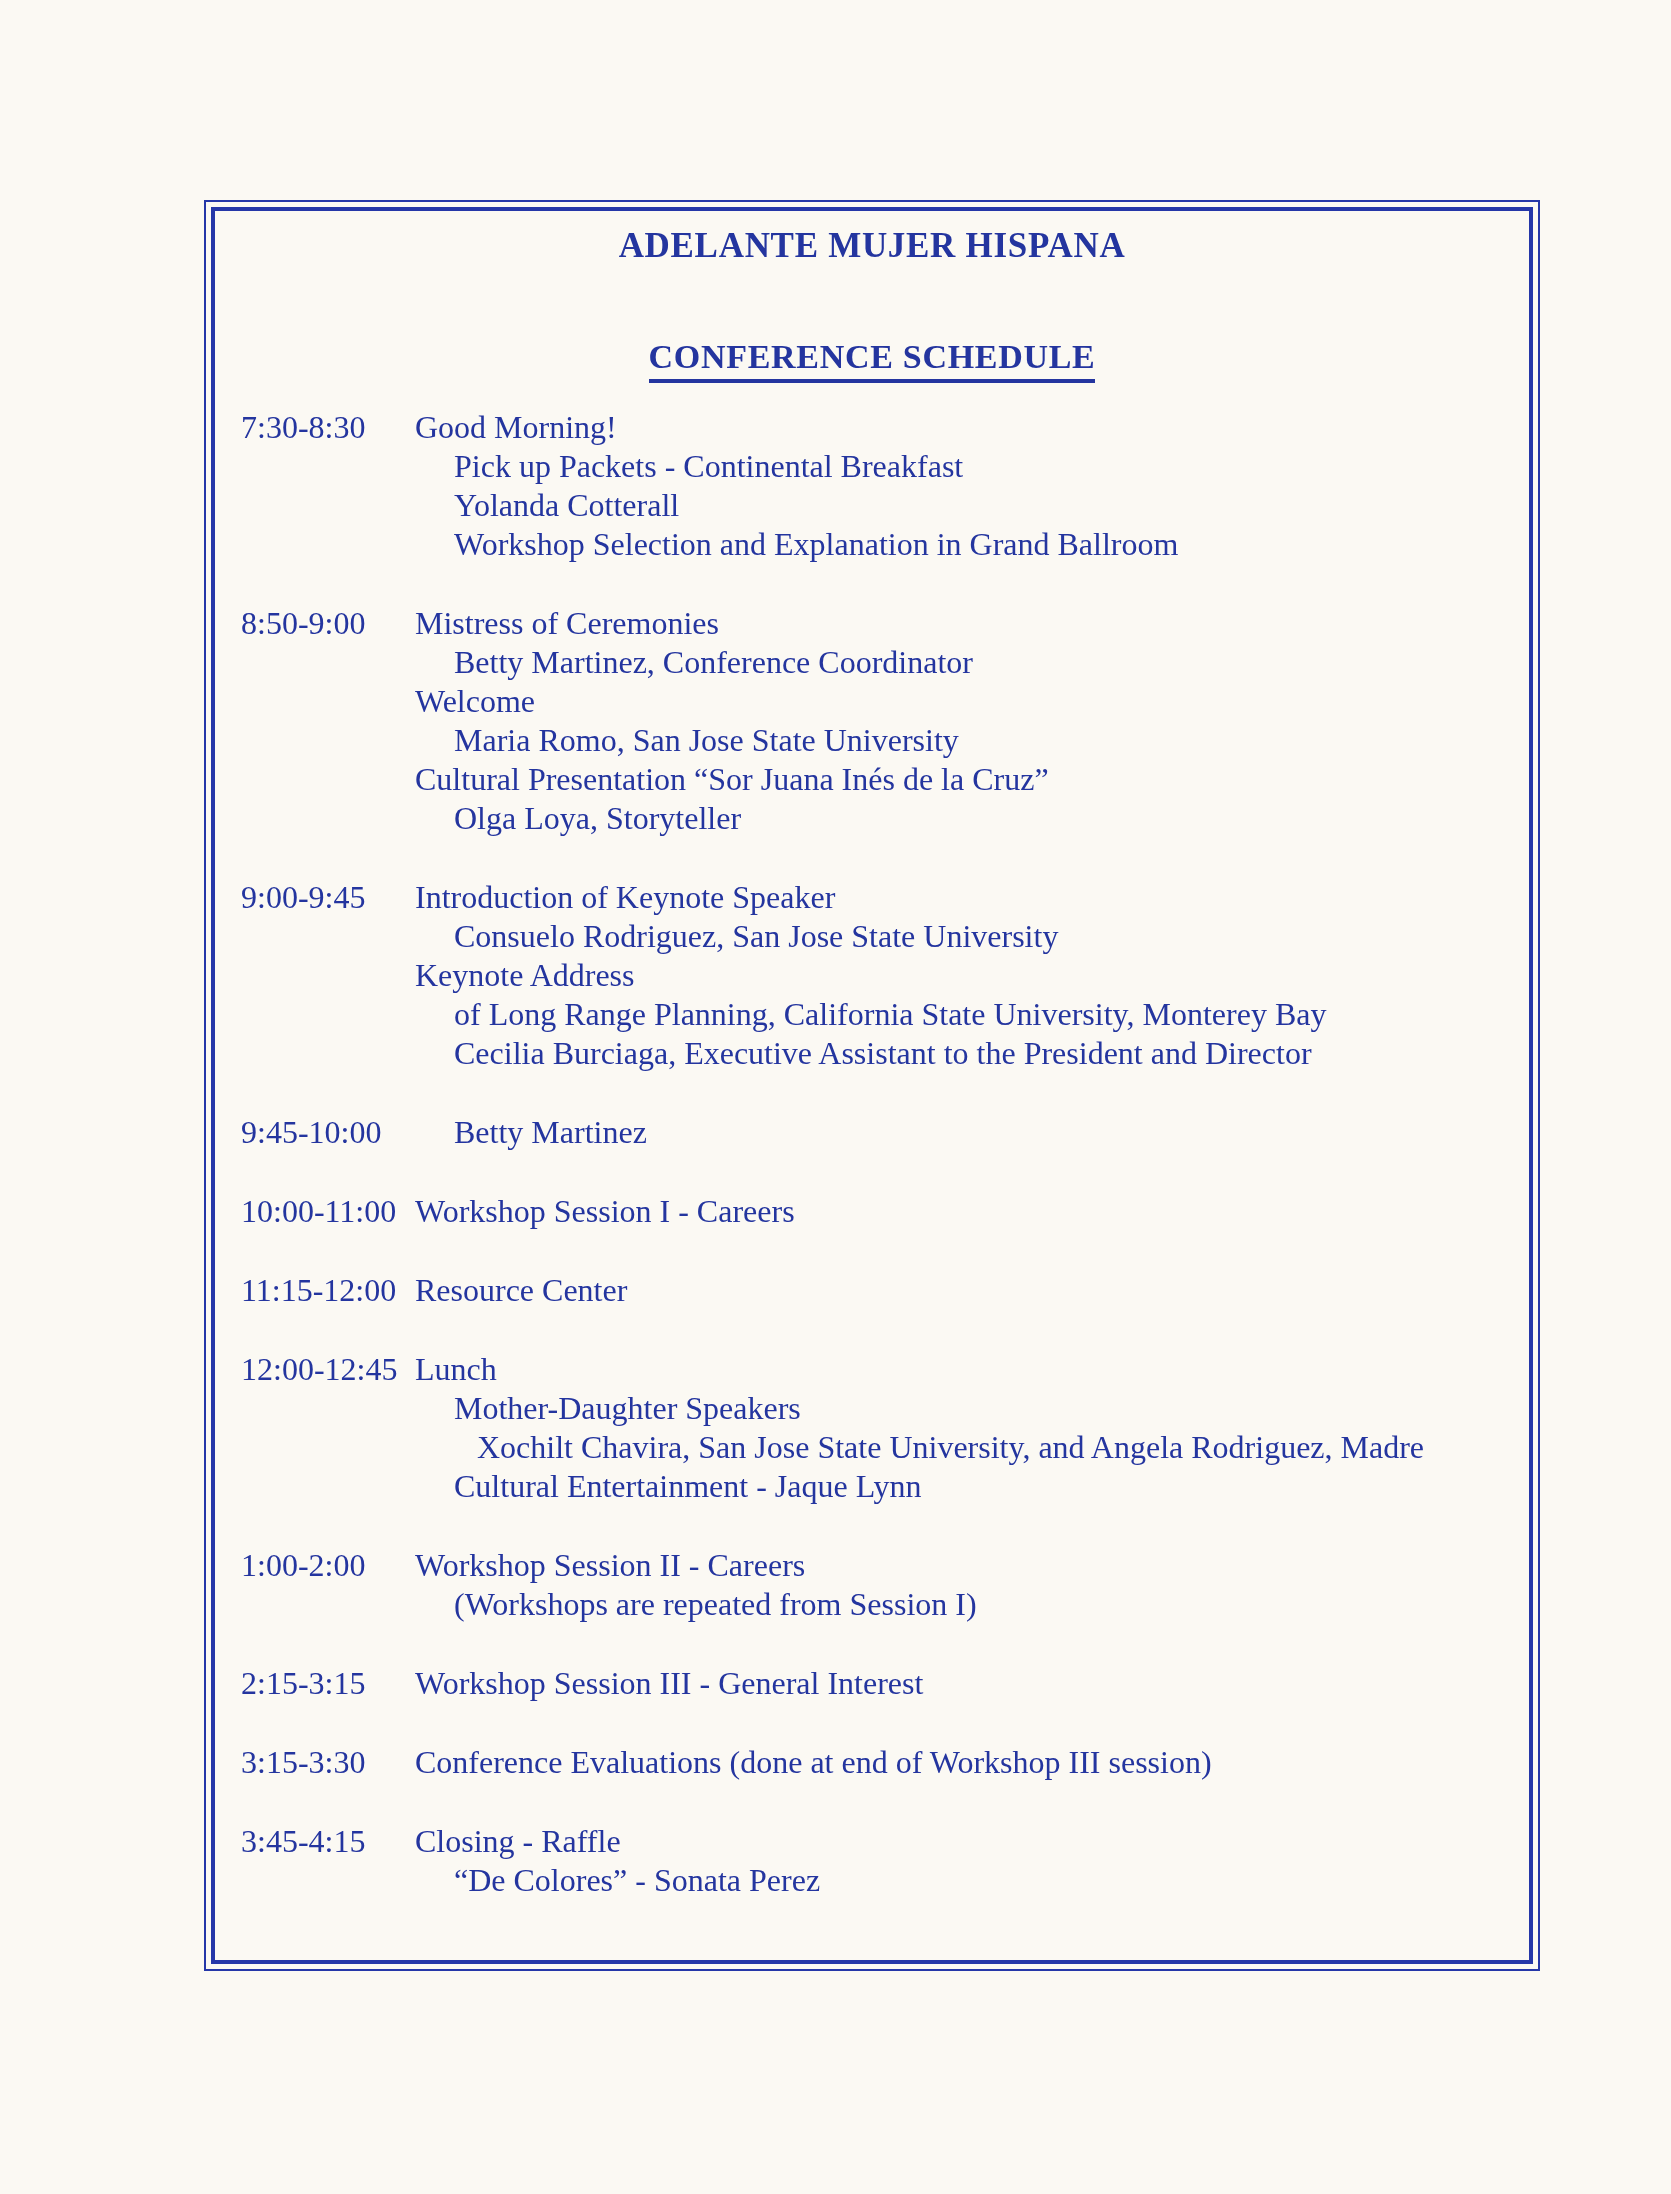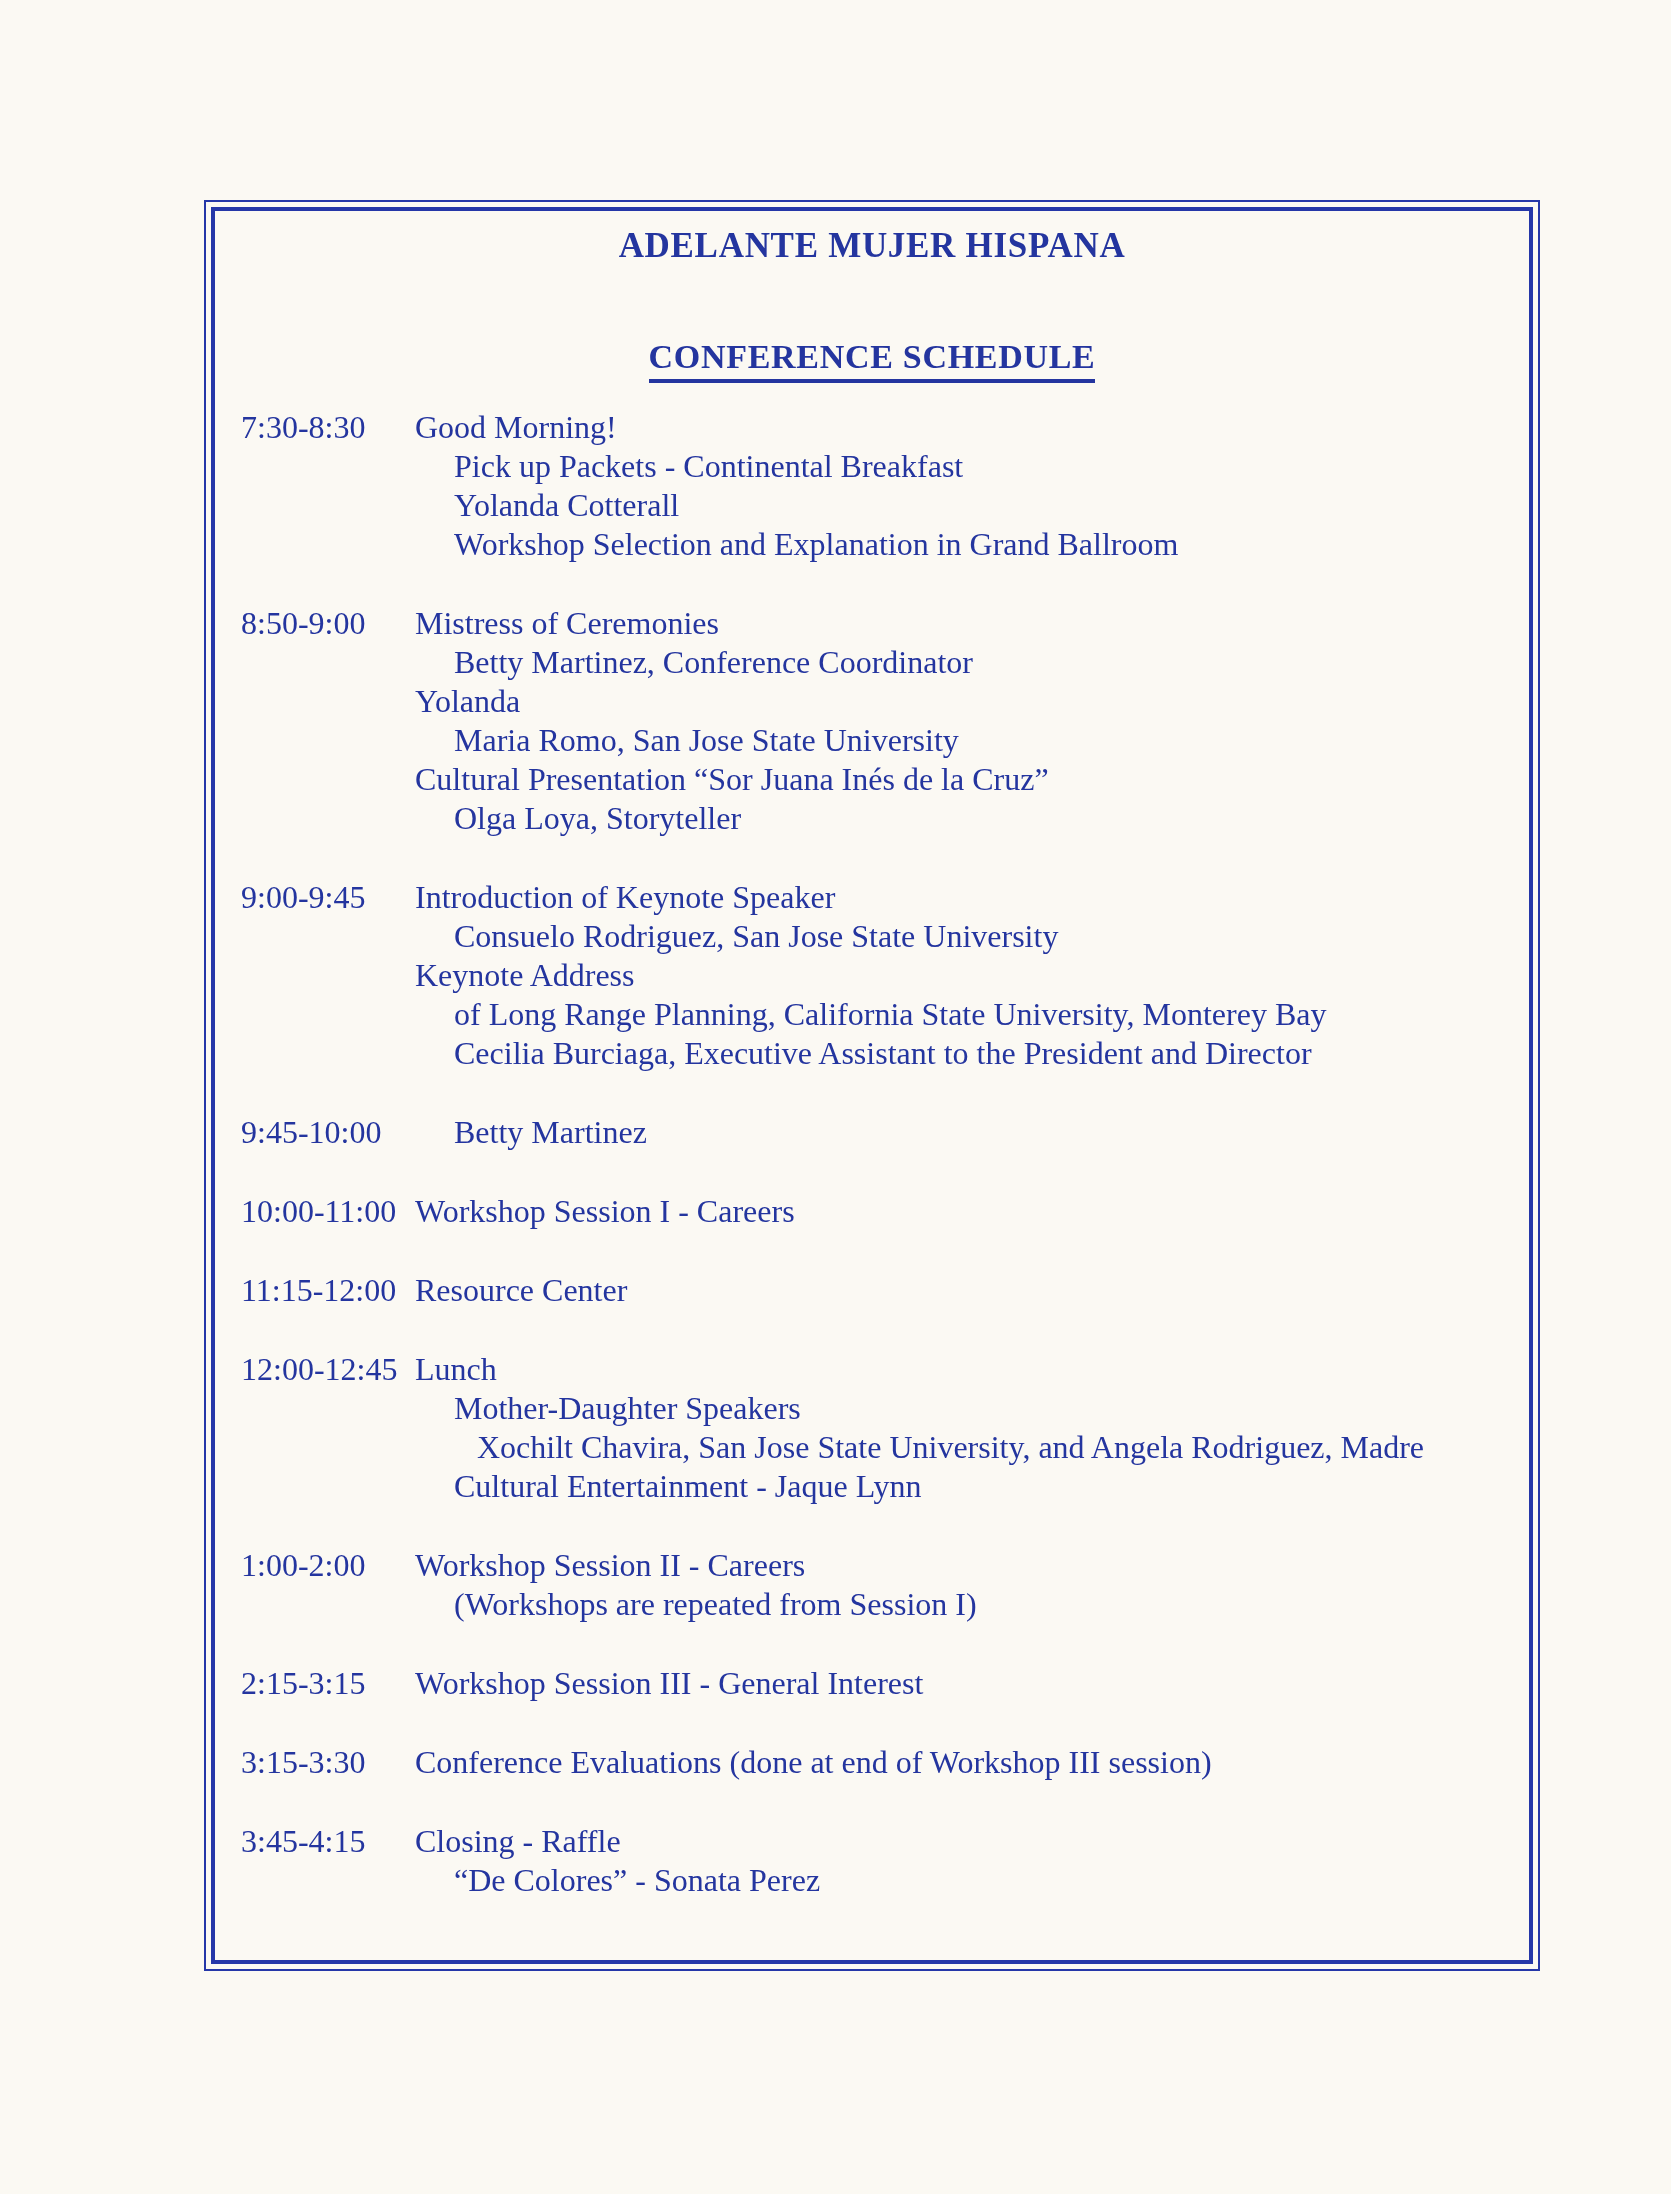--- a/index.html
+++ b/index.html
@@ -109,21 +109,21 @@
               <div class="line indent-1">Pick up Packets - Continental Breakfast</div>
               <div class="line indent-1">Yolanda Cotterall</div>
               <div class="line indent-1">Workshop Selection and Explanation in Grand Ballroom</div>
             </div>
           </div>
           <div class="row">
             <div class="time">8:50-9:00</div>
             <div class="lines">
               <div class="line indent-0">Mistress of Ceremonies</div>
               <div class="line indent-1">Betty Martinez, Conference Coordinator</div>
-              <div class="line indent-0">Yolanda</div>
+              <div class="line indent-0">Welcome</div>
               <div class="line indent-1">Maria Romo, San Jose State University</div>
               <div class="line indent-0">Cultural Presentation “Sor Juana Inés de la Cruz”</div>
               <div class="line indent-1">Olga Loya, Storyteller</div>
             </div>
           </div>
           <div class="row">
             <div class="time">9:00-9:45</div>
             <div class="lines">
               <div class="line indent-0">Introduction of Keynote Speaker</div>
               <div class="line indent-1">Consuelo Rodriguez, San Jose State University</div>

